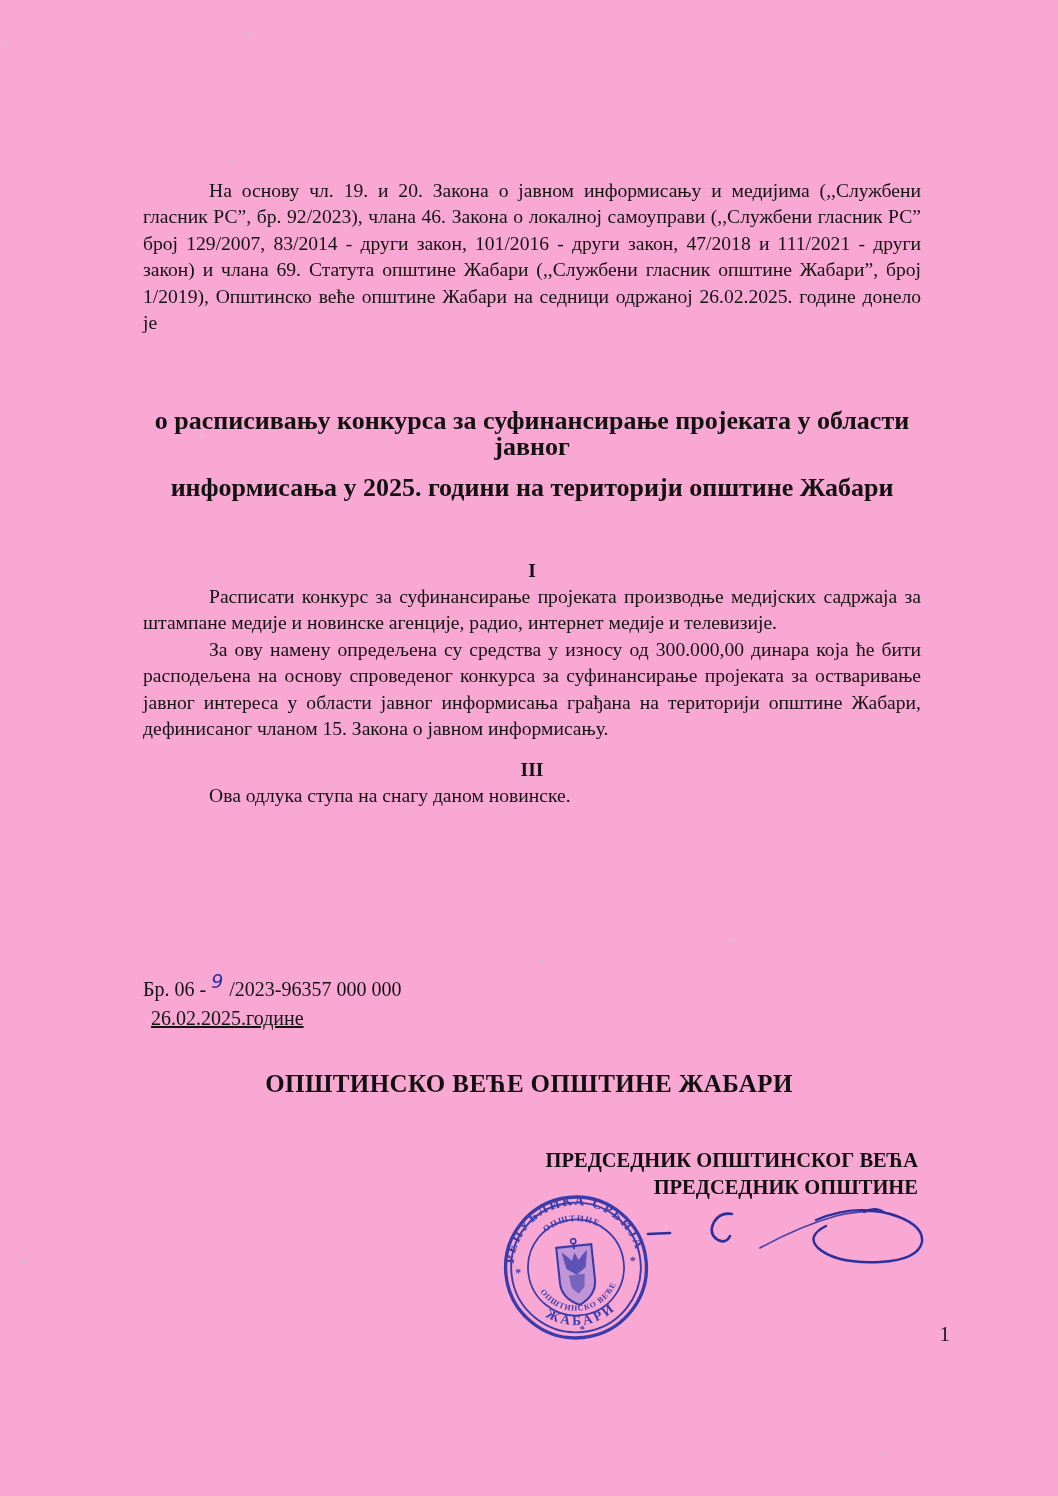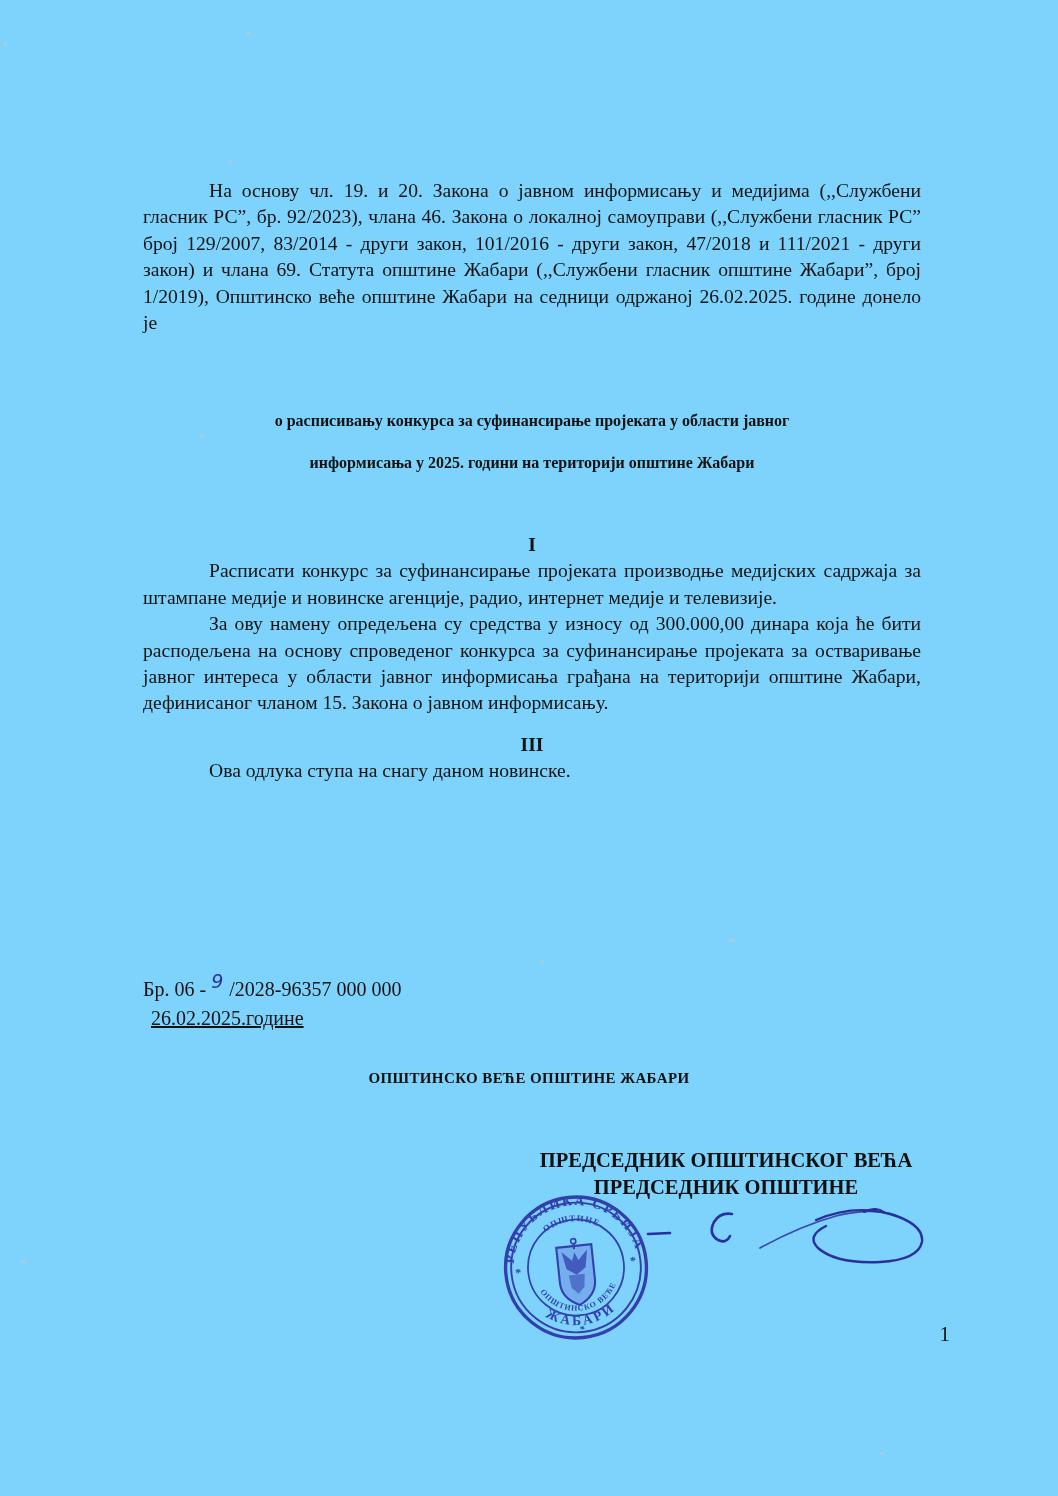--- a/index.html
+++ b/index.html
@@ -10,21 +10,21 @@
   }
   body {
     font-family: "Liberation Serif", "DejaVu Serif", serif;
     color: #1a1a1a;
   }
   .page {
     position: relative;
     width: 1058px;
     height: 1496px;
     margin: 0 auto;
-    background: #7dd3fc;
+    background: #f9a8d4;
     overflow: hidden;
   }
   
   .speck {
     position: absolute;
     background: #c9c9c9;
     border-radius: 50%;
     opacity: .55;
   }
   .content {
@@ -48,21 +48,21 @@
     text-align: center;
   }
   .title-main {
     font-size: 20px;
     font-weight: bold;
     letter-spacing: 7px;
     line-height: 28px;
     color: #121212;
   }
   .title-sub {
-    font-size: 16px;
+    font-size: 26px;
     font-weight: bold;
     line-height: 25.5px;
     color: #121212;
     margin-top: 3px;
   }
   .sect-num {
     text-align: center;
     font-size: 19.6px;
     font-weight: bold;
     line-height: 26px;
@@ -95,32 +95,32 @@
     letter-spacing: 1px;
   }
   .refblock .line2 { padding-left: 8px; text-decoration: underline; }
 
   .council-line {
     position: absolute;
     left: 0;
     top: 1070px;
     width: 1058px;
     text-align: center;
-    font-size: 15px;
+    font-size: 25px;
     font-weight: bold;
     letter-spacing: .4px;
     color: #101010;
   }
 
   .signblock {
     position: absolute;
-    left: 520px;
+    left: 506px;
     top: 1147px;
     width: 412px;
-    text-align: center;
+    text-align: right;
     z-index: 3;
   }
   .signblock .role {
     font-size: 20.5px;
     font-weight: bold;
     line-height: 27px;
     color: #101010;
     white-space: nowrap;
   }
   .signblock .person {
@@ -188,21 +188,21 @@
 
     <div class="sect-num sp-top-3">III</div>
     <p class="body-par sp-after-3">Ова одлука ступа на снагу даном новинске.</p>
 
   </div>
 
   <div class="refblock">
     <div class="line1">
       <span>Бр. 06 -</span>
       <span class="handwritten-num">9</span>
-      <span>/2028-96357 000 000</span>
+      <span>/2023-96357 000 000</span>
     </div>
     <div class="line2">26.02.2025.године</div>
   </div>
 
   <div class="council-line">ОПШТИНСКО ВЕЋЕ ОПШТИНЕ ЖАБАРИ</div>
 
   <div class="signblock">
     <div class="role">ПРЕДСЕДНИК ОПШТИНСКОГ ВЕЋА</div>
     <div class="role">ПРЕДСЕДНИК ОПШТИНЕ</div>
   </div>

